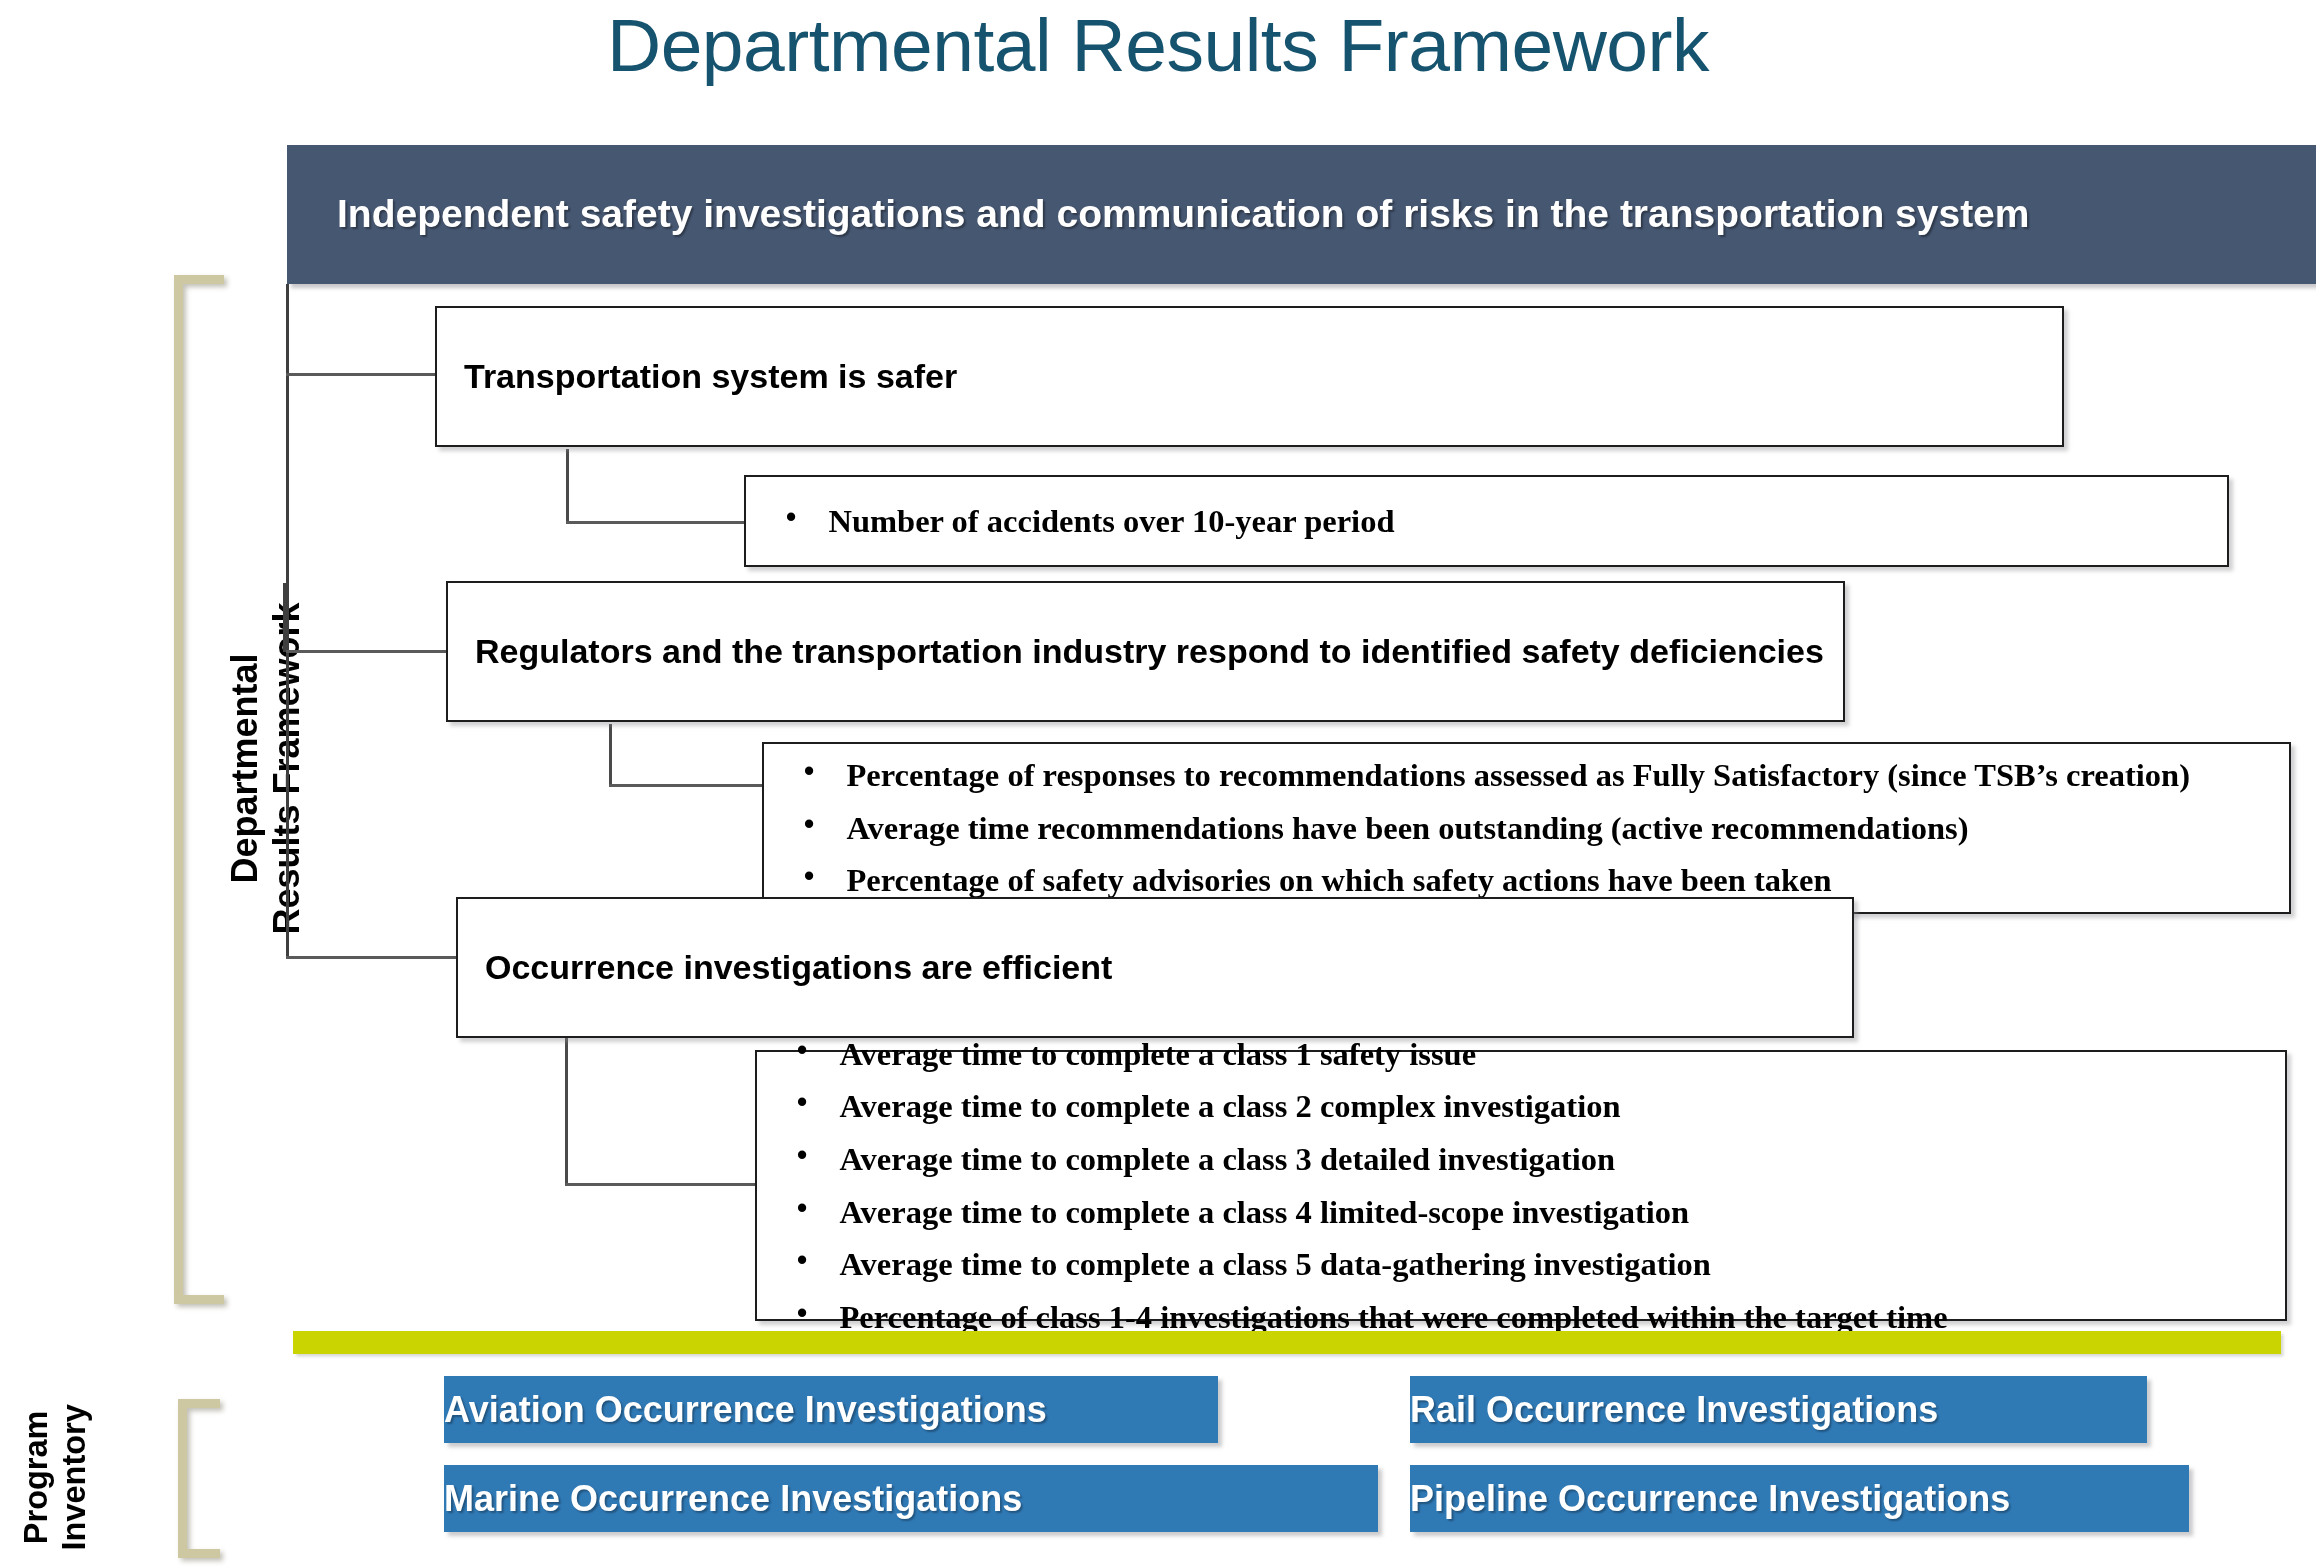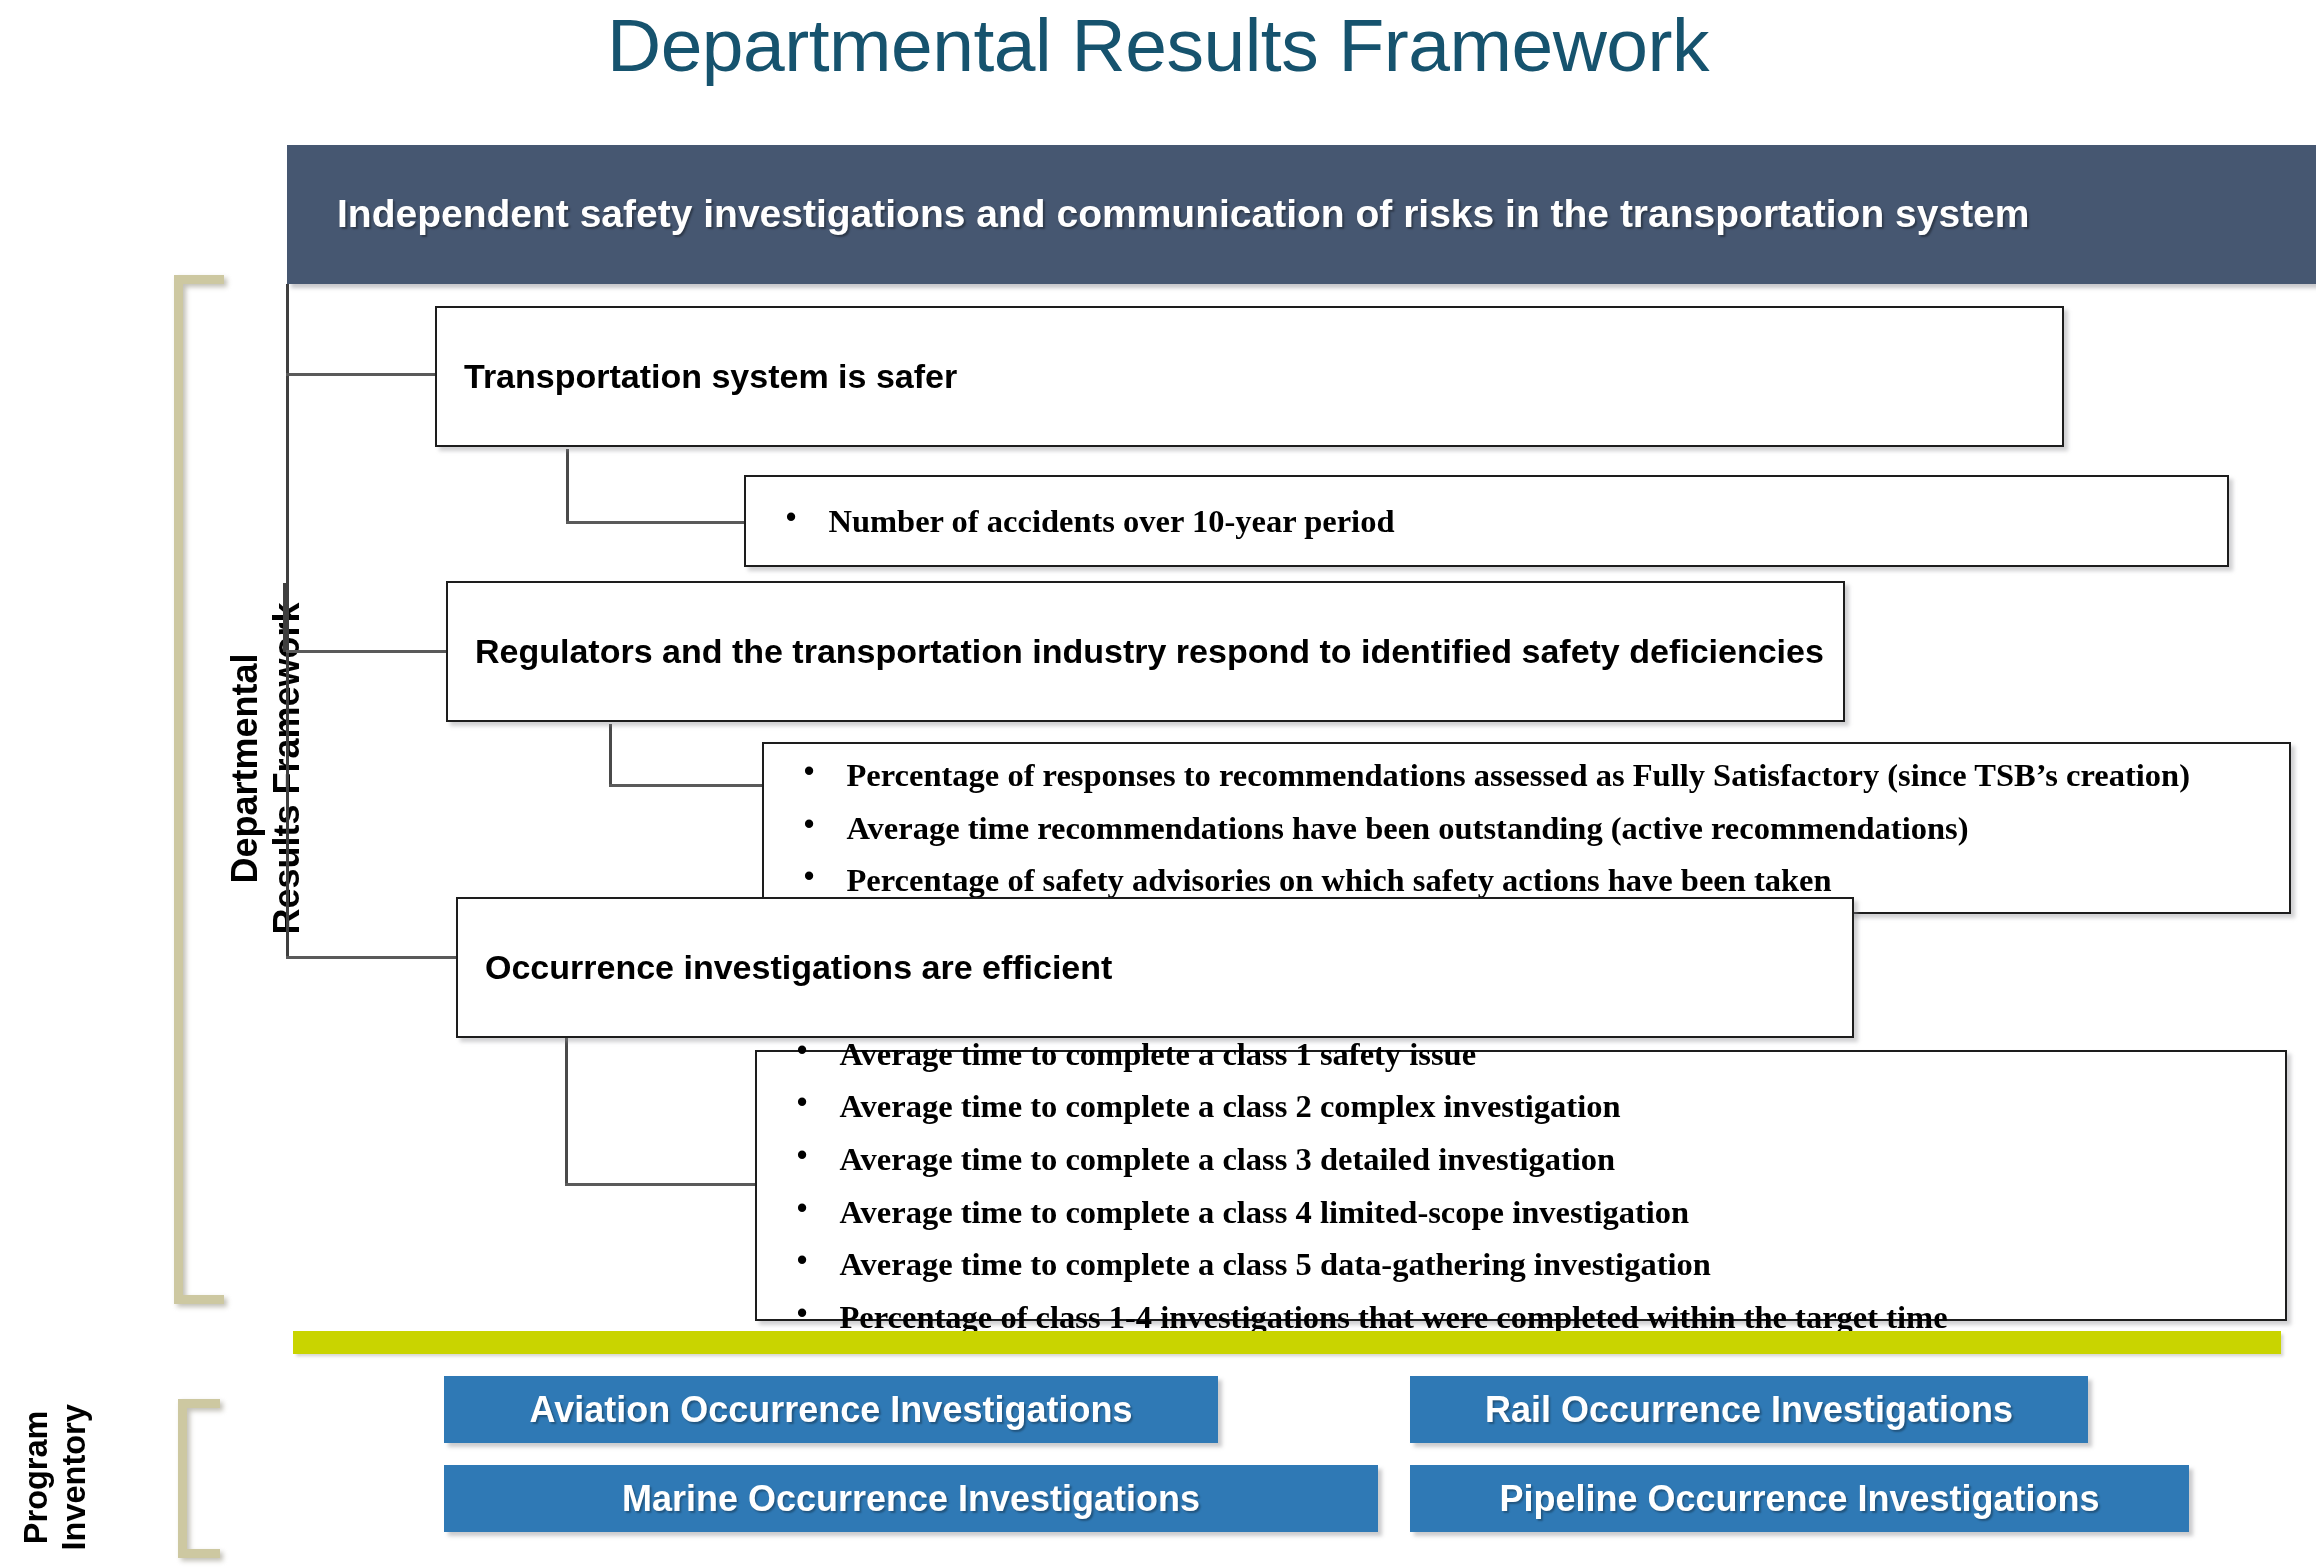--- a/index.html
+++ b/index.html
@@ -212,33 +212,32 @@
     box-shadow: 2.9px 2.9px 2.9px rgba(150,150,140,0.40);
   }
 
   
   .program-btn {
     position: absolute;
     background: #2f79b5;
     box-shadow: 3.8px 3.8px 3.8px rgba(140,140,145,0.45);
     display: flex;
     align-items: center;
-    justify-content: center;
     box-sizing: border-box;
   }
   .program-btn .pb-text {
     color: #ffffff;
     font-size: 36px;
     font-weight: bold;
     text-shadow: 1.9px 1.9px 1.9px rgba(0,0,0,0.30);
     white-space: nowrap;
   }
   #program-btn-0 { left: 444px;  top: 1376px; width: 774px; height: 67px; }
   #program-btn-1 { left: 444px;  top: 1465px; width: 934px; height: 67px; }
-  #program-btn-2 { left: 1410px; top: 1376px; width: 678px; height: 67px; }
+  #program-btn-2 { left: 1410px; top: 1376px; width: 737px; height: 67px; }
   #program-btn-3 { left: 1410px; top: 1465px; width: 779px; height: 67px; }
 </style>
 </head>
 <body>
 
 <div id="page-title">Departmental Results Framework</div>
 
 <div class="side-label" id="side-label-drf">
   <div>Departmental</div>
   <div>Results Framework</div>

